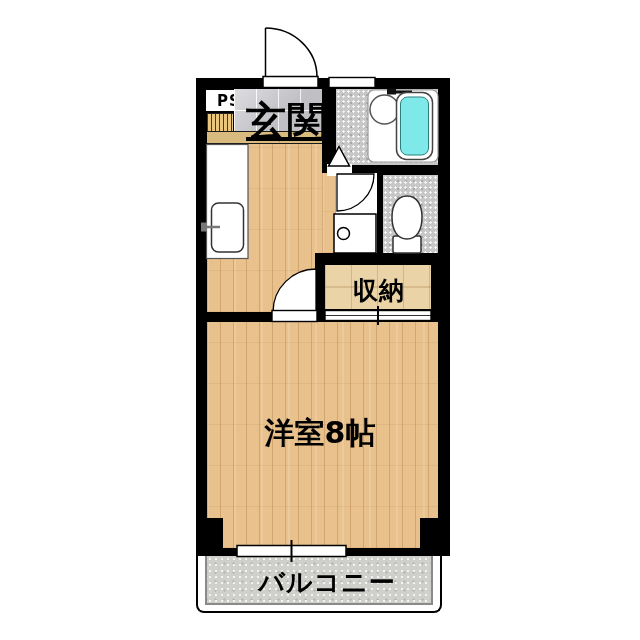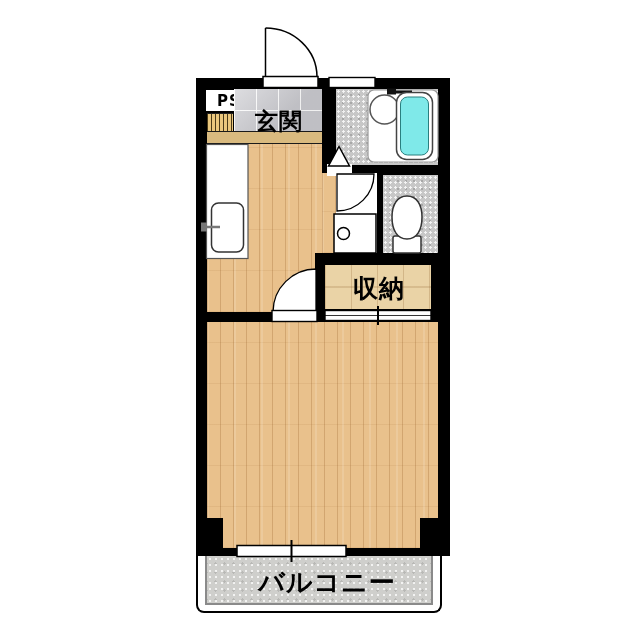--- a/index.html
+++ b/index.html
@@ -57,22 +57,22 @@
     border-top:1px solid #1a1a1a;border-bottom:1px solid #1a1a1a;
     box-sizing:border-box;
   }
   .whitebox{background:#fff;}
   
   .label{
     position:absolute;transform:translate(-50%,-50%);
     color:#000;font-weight:bold;white-space:nowrap;line-height:1;
   }
   .lab-ps{left:229px;top:101px;font-size:15px;letter-spacing:1px;}
-  .lab-genkan{left:279px;top:121px;font-size:23px;letter-spacing:1px;}
-  .lab-storage{left:379px;top:290px;font-size:25px;letter-spacing:1px;font-family:Liberation Mono, monospace;}
+  .lab-genkan{left:287px;top:121px;font-size:40px;letter-spacing:1px;text-decoration:underline;}
+  .lab-storage{left:379px;top:290px;font-size:25px;letter-spacing:1px;}
   .lab-room{left:320px;top:433px;font-size:30px;}
   .lab-balcony{left:320px;top:582px;font-size:26px;letter-spacing:1px;margin-left:7px;}
   
   .balcony-rail{
     left:196px;top:556px;width:242px;height:55px;background:#fff;
     border:2px solid #000;border-top:none;border-radius:0 0 8px 8px;
   }
   .balcony-slab{
     left:205px;top:556px;width:228px;height:49px;
     border:2px solid #8a8a8a;border-top:none;box-sizing:border-box;
@@ -145,15 +145,16 @@
     <rect x="325" y="310.5" width="106" height="10" fill="#fff" stroke="#000" stroke-width="1.4"></rect>
     <path d="M325,315.5 L431,315.5" stroke="#000" stroke-width="0.8" fill="none"></path>
     <path d="M378,306 L378,325" stroke="#000" stroke-width="2" fill="none"></path>
 
     <rect x="237" y="545.5" width="109" height="11" fill="#fff" stroke="#000" stroke-width="1.5"></rect>
     <path d="M291.5,540 L291.5,562" stroke="#000" stroke-width="2" fill="none"></path>
   </svg>
 
   <div class="label lab-genkan">玄関</div>
   <div class="label lab-storage">収納</div>
+  <div class="label lab-room">洋室8帖</div>
   <div class="label lab-balcony">バルコニー</div>
 
 </div>
 
 </body></html>

